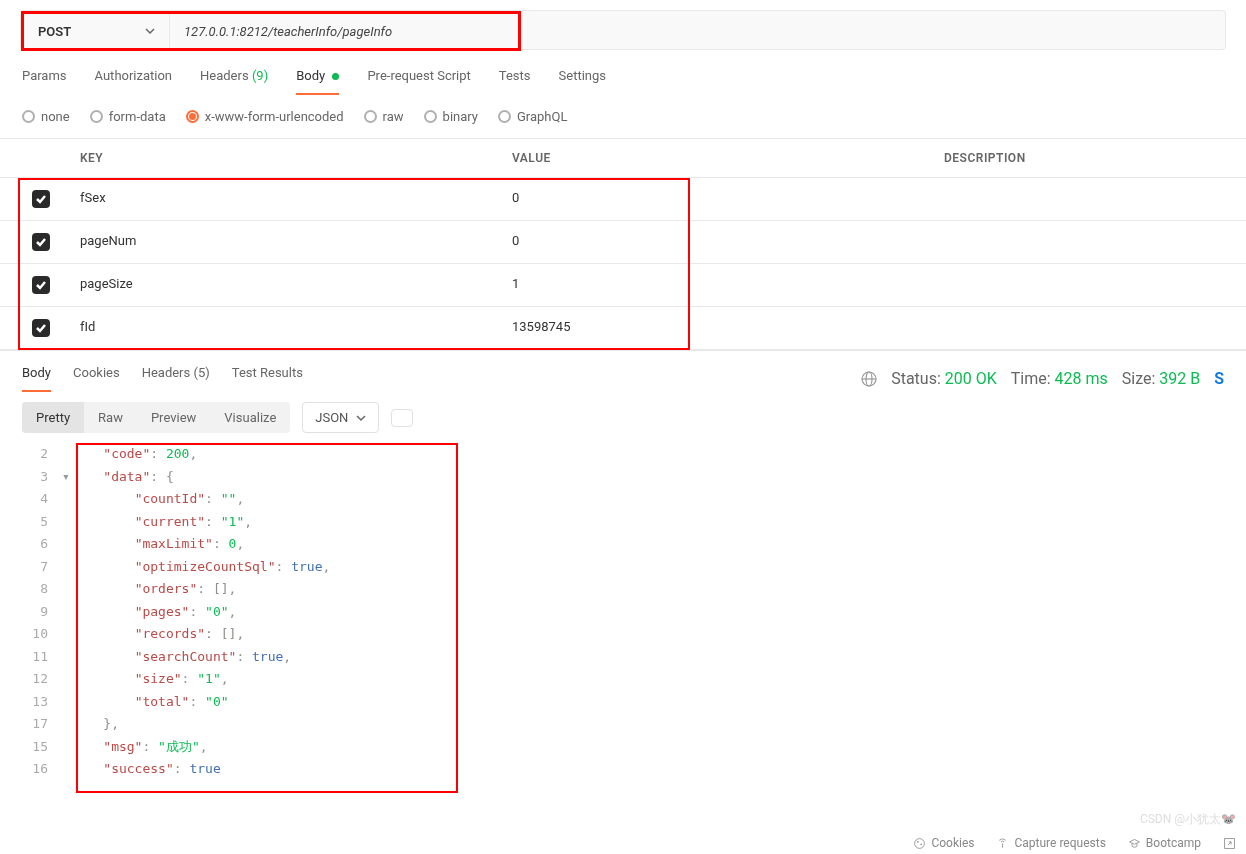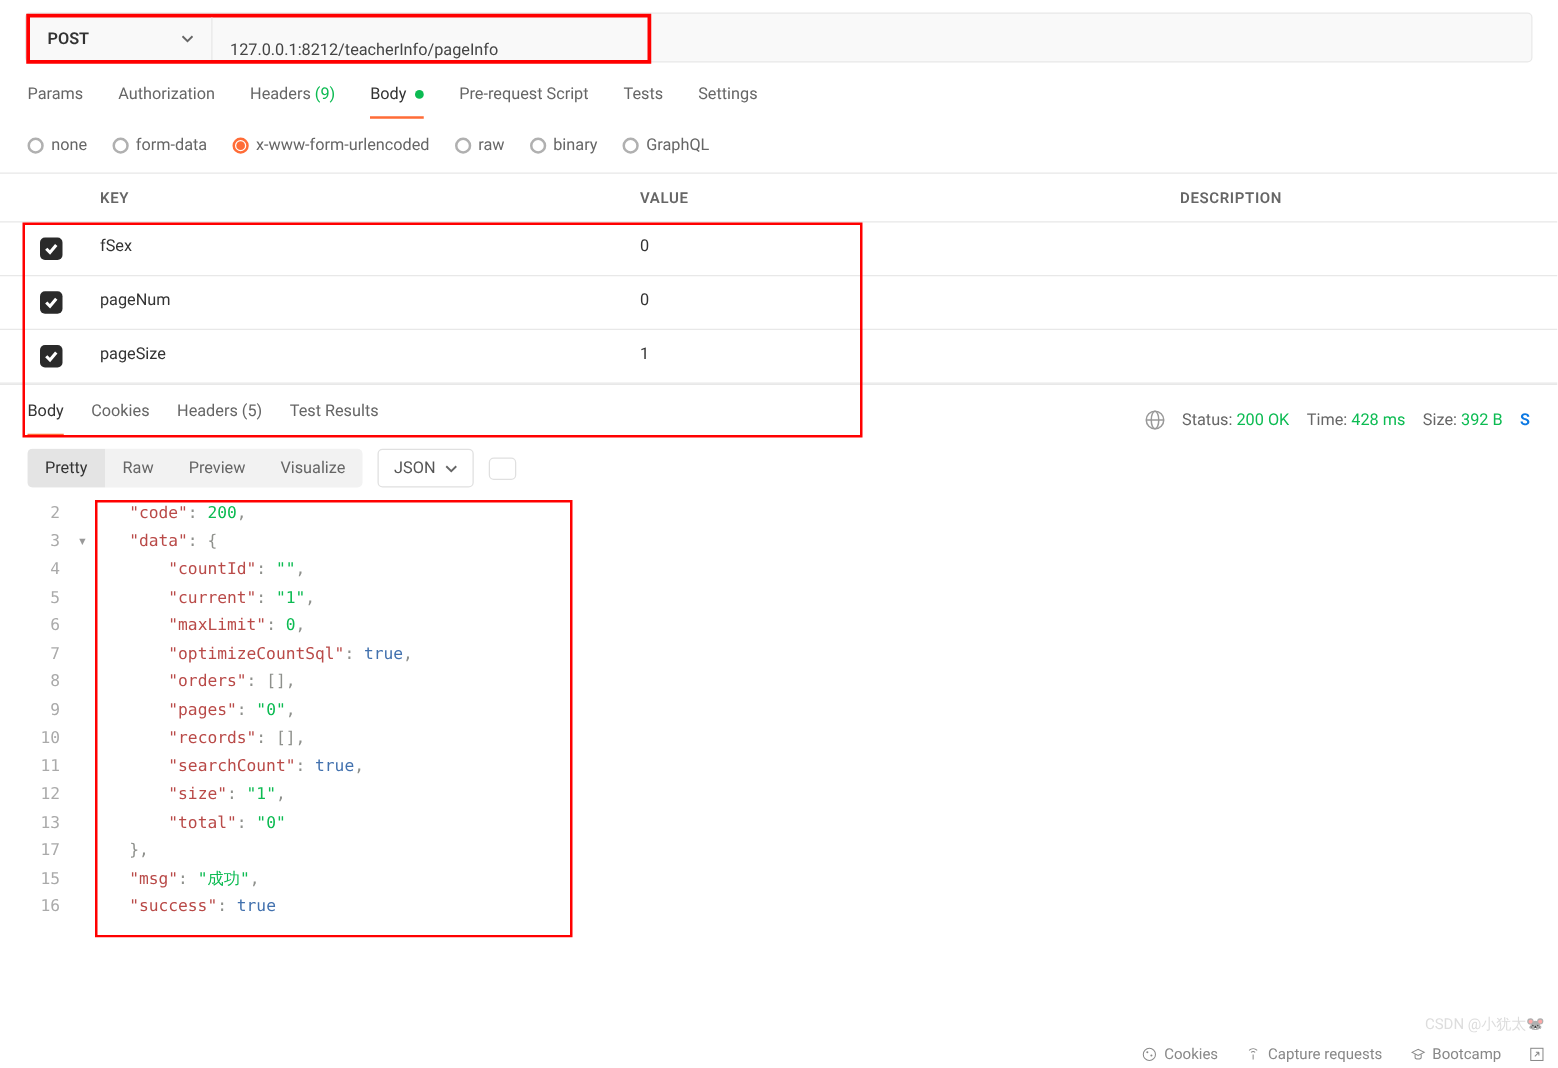--- a/index.html
+++ b/index.html
@@ -2,21 +2,21 @@
 <html><head>
 <meta charset="utf-8">
 <style>
 * { box-sizing: border-box; margin: 0; padding: 0; }
 body { font-family: -apple-system, BlinkMacSystemFont, "Segoe UI", Roboto, Arial, sans-serif; font-size: 13px; color: #333; background: #fff; }
 
 .top-bar { padding: 10px 20px 0; }
 .req-row { display: flex; background: #f9f9f9; border: 1px solid #e8e8e8; border-radius: 4px; height: 40px; align-items: stretch; }
 .method-box { width: 146px; display: flex; align-items: center; justify-content: space-between; padding: 0 14px; font-weight: 600; border-right: 1px solid #e8e8e8; cursor: pointer; }
 .method-box svg { width: 10px; height: 10px; }
-.url-box { flex: 1; display: flex; align-items: flex-end; padding: 0 14px; color: #444; }
+.url-box { flex: 1; display: flex; align-items: center; padding: 0 14px; color: #444; font-style: italic; }
 .red-box-url { width: 500px; border: 3px solid #ff0000; display: flex; height: 40px; }
 
 .tabs { display: flex; gap: 28px; padding: 18px 22px 0; border-bottom: 0; }
 .tab { padding-bottom: 10px; color: #666; cursor: pointer; font-size: 13px; }
 .tab.active { color: #333; border-bottom: 2px solid #ff6c37; }
 .tab .count { color: #0cbb52; }
 .tab .dot { display: inline-block; width: 7px; height: 7px; border-radius: 50%; background: #0cbb52; margin-left: 4px; vertical-align: middle; }
 
 .radio-row { display: flex; gap: 20px; padding: 14px 22px; align-items: flex-end; }
 .radio-item { display: flex; align-items: center; gap: 6px; color: #666; cursor: pointer; }
@@ -36,21 +36,21 @@
 .chk svg { width: 12px; height: 12px; stroke: #fff; stroke-width: 2.5; fill: none; }
 .td { color: #333; }
 
 .kv-annot-wrap { position: relative; }
 .kv-annot { position: absolute; border: 2px solid #ff0000; pointer-events: none; }
 
 .resp-tabs-row { display: flex; justify-content: space-between; align-items: center; padding: 14px 22px 0; border-top: 1px solid #e8e8e8; }
 .resp-tabs { display: flex; gap: 22px; }
 .resp-tab { padding-bottom: 10px; color: #666; cursor: pointer; }
 .resp-tab.active { color: #333; border-bottom: 2px solid #ff6c37; }
-.resp-meta { display: flex; align-items: flex-end; gap: 14px; color: #666; font-size: 13px; }
+.resp-meta { display: flex; align-items: center; gap: 14px; color: #666; font-size: 16px; }
 .resp-meta .ok, .resp-meta .time, .resp-meta .size { color: #0cbb52; }
 .resp-meta .label { color: #666; }
 .globe-icon { width: 16px; height: 16px; }
 
 .view-row { display: flex; align-items: center; padding: 10px 22px; gap: 12px; }
 .view-btns { display: flex; background: #f2f2f2; border-radius: 4px; overflow: hidden; }
 .view-btn { padding: 8px 14px; color: #666; cursor: pointer; }
 .view-btn.active { background: #e4e4e4; color: #333; }
 .format-select { display: flex; align-items: center; gap: 8px; padding: 7px 12px; border: 1px solid #e0e0e0; border-radius: 4px; color: #555; cursor: pointer; }
 .wrap-icon { width: 18px; height: 14px; padding: 8px 10px; border: 1px solid #e0e0e0; border-radius: 4px; cursor: pointer; }
@@ -172,20 +172,32 @@
             <span class="chk">
               <svg viewBox="0 0 12 12">
                 <path d="M2 6 L5 9 L10 3"></path>
               </svg>
             </span>
           </div>
     <div class="cell-key td">pageSize</div>
     <div class="cell-val td">1</div>
     <div class="cell-desc td"></div>
         </div>
+        <div class="kv-row">
+    <div class="cell-check">
+            <span class="chk">
+              <svg viewBox="0 0 12 12">
+                <path d="M2 6 L5 9 L10 3"></path>
+              </svg>
+            </span>
+          </div>
+    <div class="cell-key td">fId</div>
+    <div class="cell-val td">13598745</div>
+    <div class="cell-desc td"></div>
+        </div>
       </div>
   </div>
   <div class="kv-annot" style="left:18px; top:40px; width:672px; height:172px;"></div>
 </div>
 
 <div class="resp-tabs-row">
   <div class="resp-tabs">
     <div class="resp-tab active">Body</div>
     <div class="resp-tab">Cookies</div>
     <div class="resp-tab">

